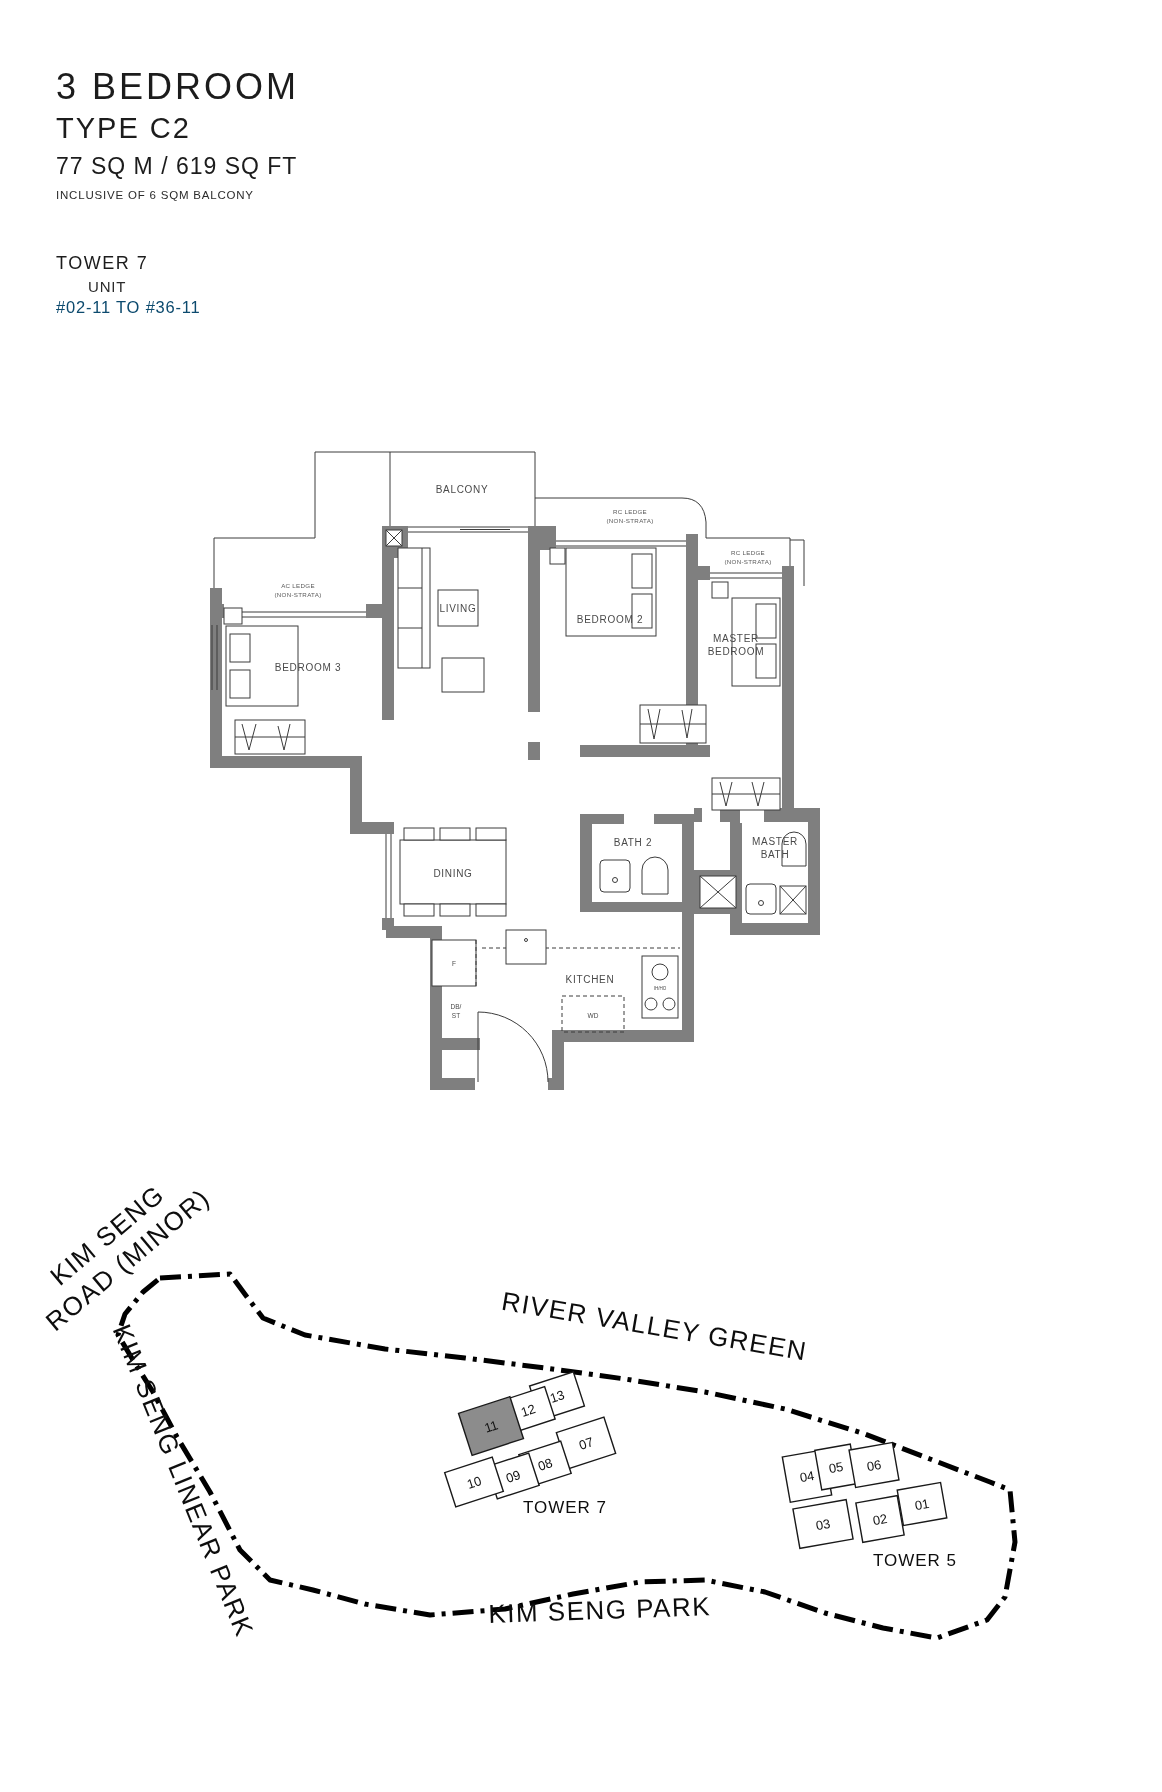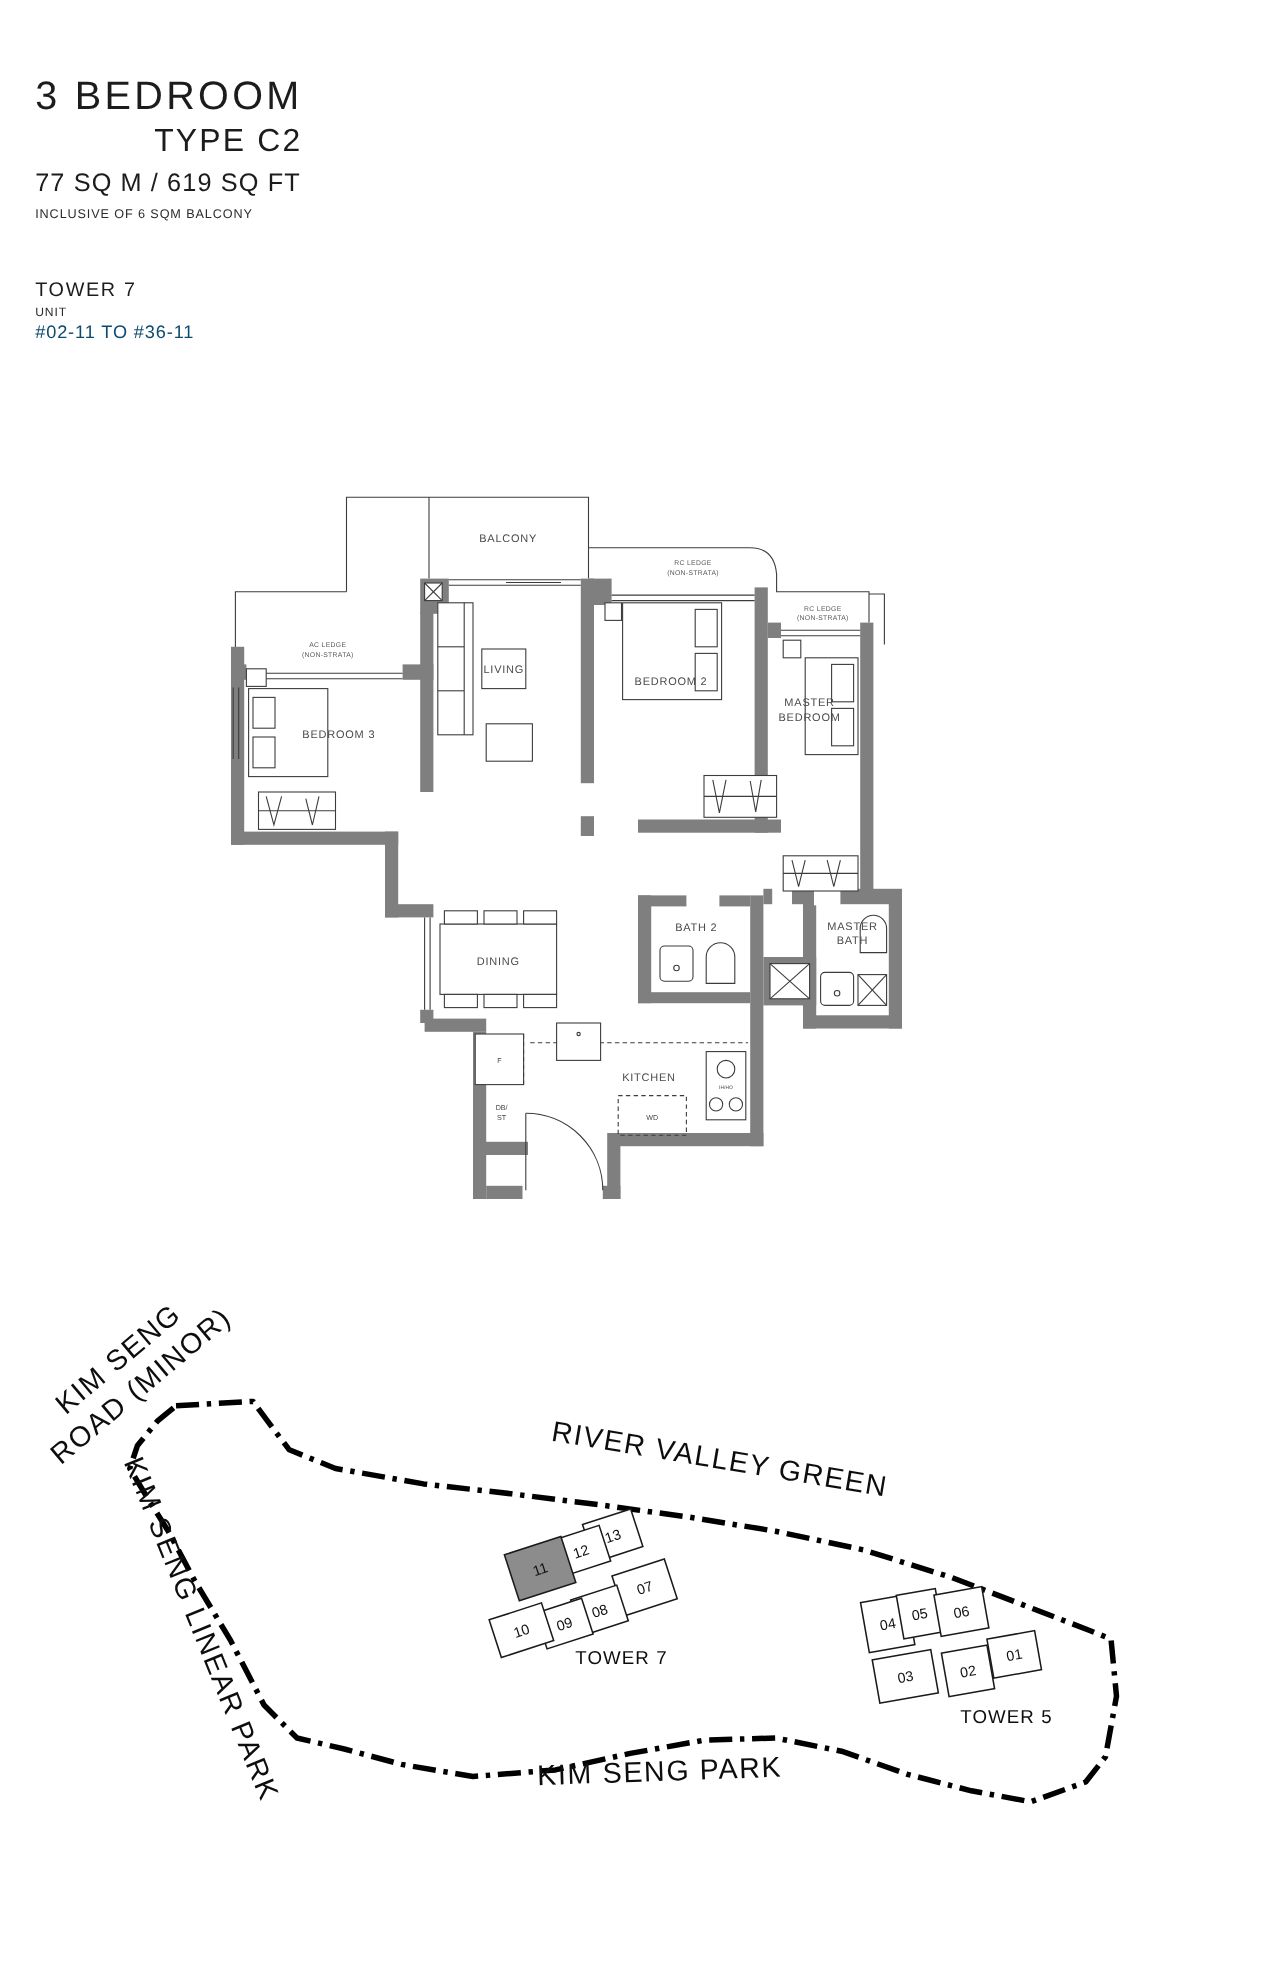--- a/index.html
+++ b/index.html
@@ -1,24 +1,24 @@
 <!DOCTYPE html>
 <html><head>
 <meta charset="utf-8">
 <style>
   html,body{margin:0;padding:0;background:#ffffff;}
   .canvas{position:relative;width:1162px;height:1792px;background:#ffffff;overflow:hidden;
           font-family:"Liberation Sans",sans-serif;color:#1f1f1f;}
-  .hdr{position:absolute;left:32px;top:66px;}
+  .hdr{position:absolute;left:56px;top:66px;}
   .hdr-title{font-size:36px;letter-spacing:3px;font-weight:400;color:#1c1c1c;}
-  .hdr-type{font-size:29px;letter-spacing:2px;margin-top:4px;color:#1c1c1c;text-align:right;}
+  .hdr-type{font-size:29px;letter-spacing:2px;margin-top:4px;color:#1c1c1c;}
   .hdr-area{font-size:23px;letter-spacing:1px;margin-top:8px;color:#1c1c1c;}
   .hdr-note{font-size:11.5px;letter-spacing:.8px;margin-top:9px;color:#2b2b2b;}
   .hdr-tower{font-size:18px;letter-spacing:1.5px;margin-top:52px;color:#1c1c1c;}
-  .hdr-unitlabel{font-size:11px;letter-spacing:.8px;margin-top:4px;color:#2b2b2b;}
+  .hdr-unitlabel{font-size:15px;letter-spacing:.8px;margin-top:4px;color:#2b2b2b;margin-left:32px;}
   .hdr-range{font-size:16.5px;letter-spacing:.8px;margin-top:3px;color:#0c4a6e;}
   svg text{font-family:"Liberation Sans",sans-serif;}
   .room-label{font-size:10px;letter-spacing:.7px;fill:#4a4a4a;}
   .small-label{font-size:6.2px;letter-spacing:.3px;fill:#5a5a5a;}
   .tiny-label{font-size:6.5px;fill:#4a4a4a;}
   .map-road{font-size:26px;letter-spacing:1.5px;fill:#0d0d0d;}
   .map-tower{font-size:17px;letter-spacing:1px;fill:#0d0d0d;}
   .map-unit{font-size:13px;fill:#111111;}
   .wall{fill:#7f7f7f;stroke:none;}
   .gapw{fill:#ffffff;stroke:none;}

